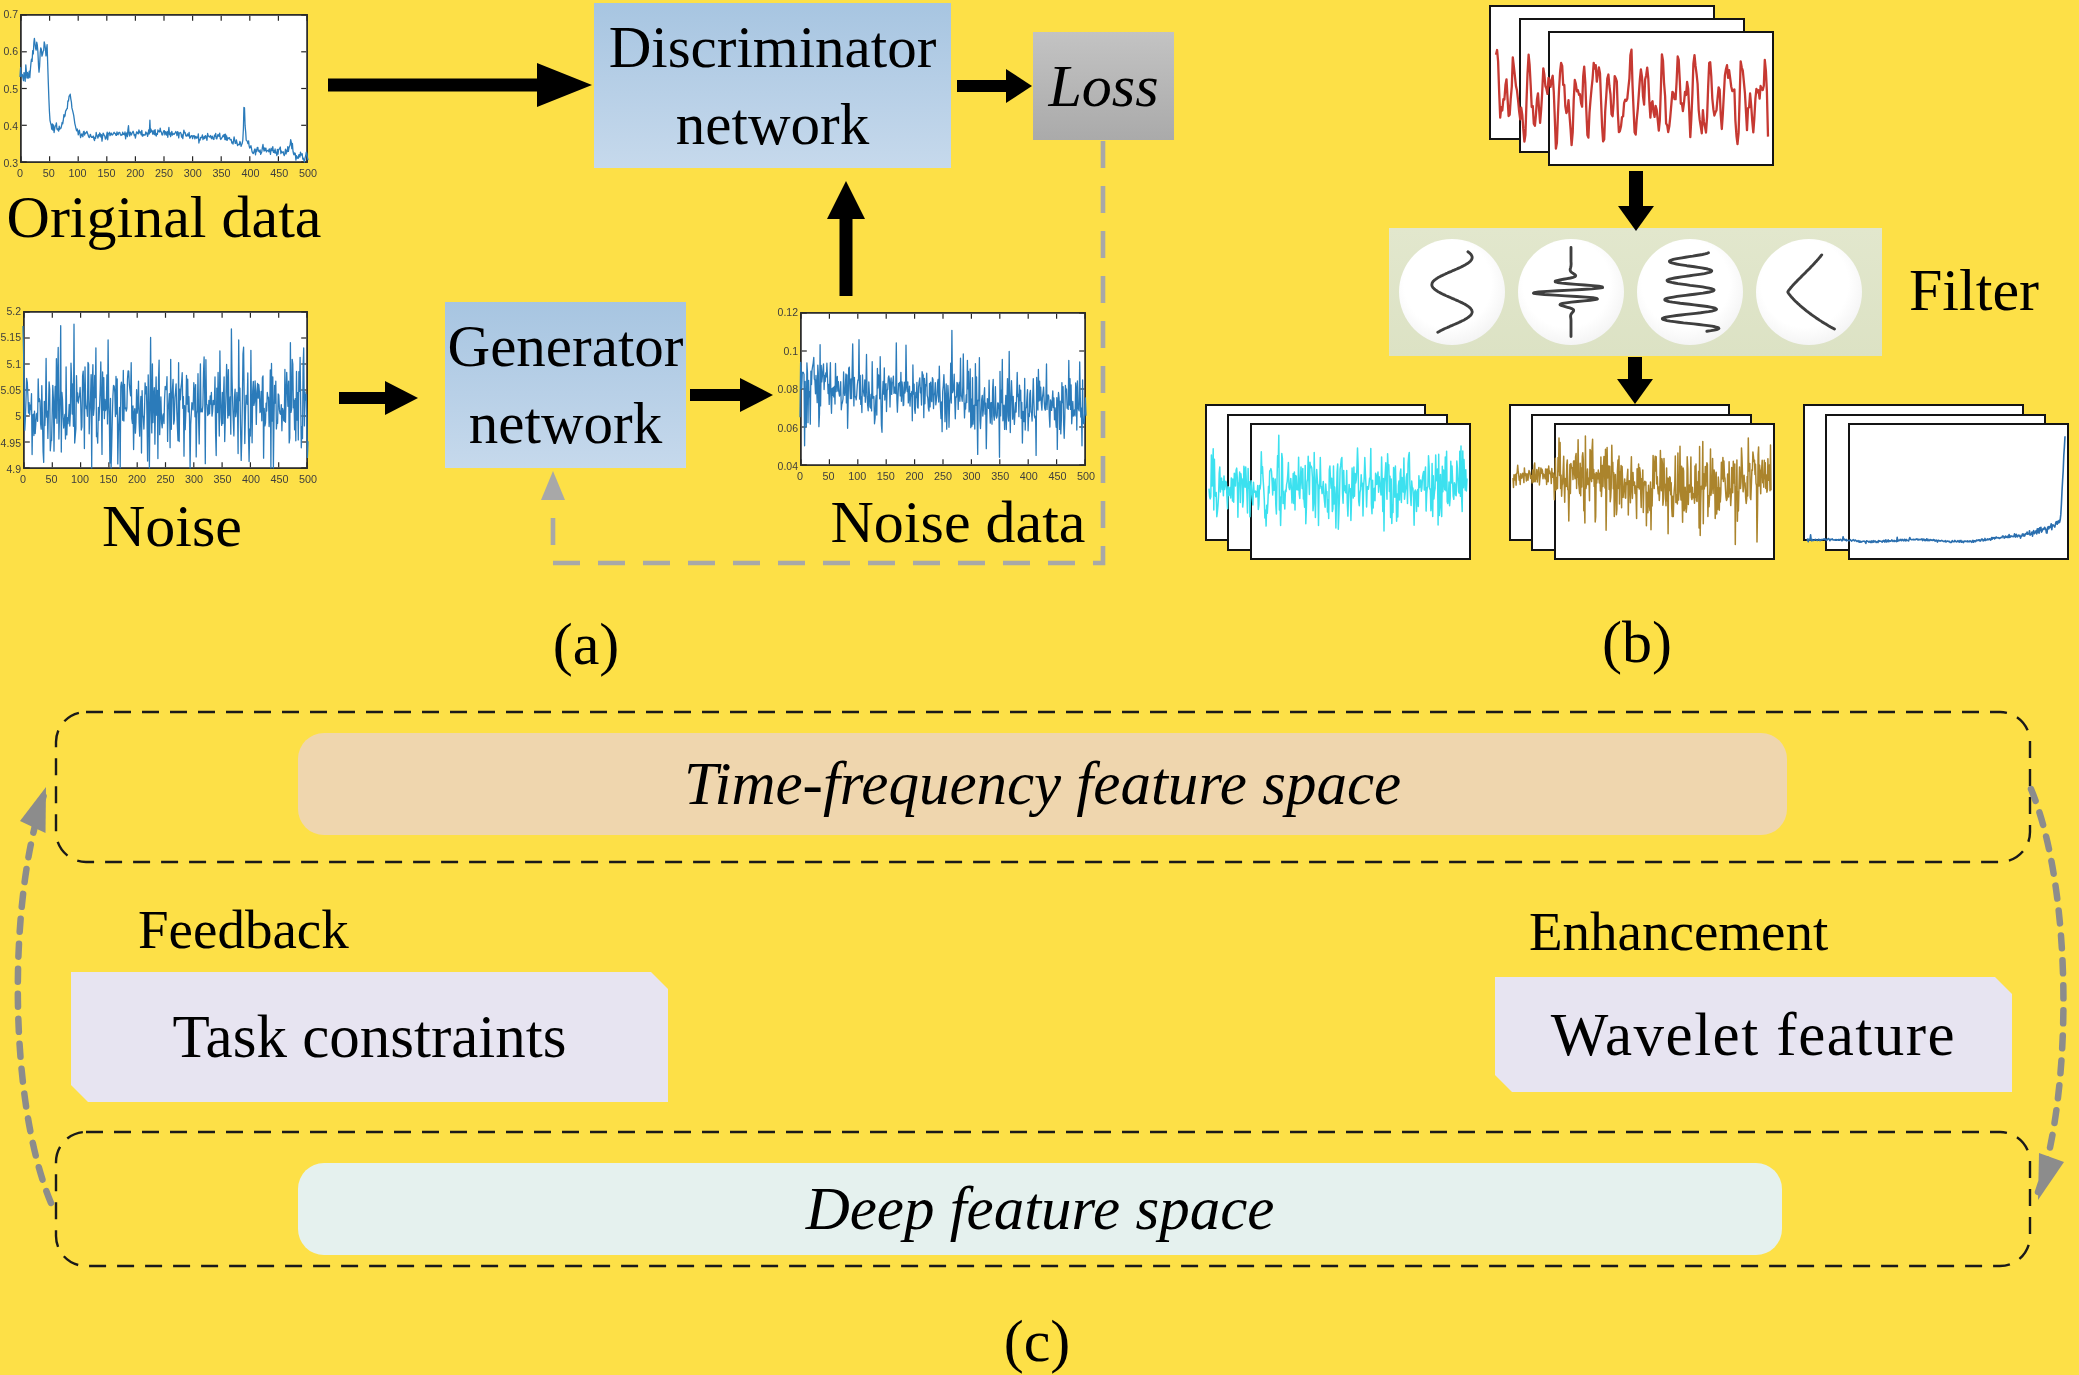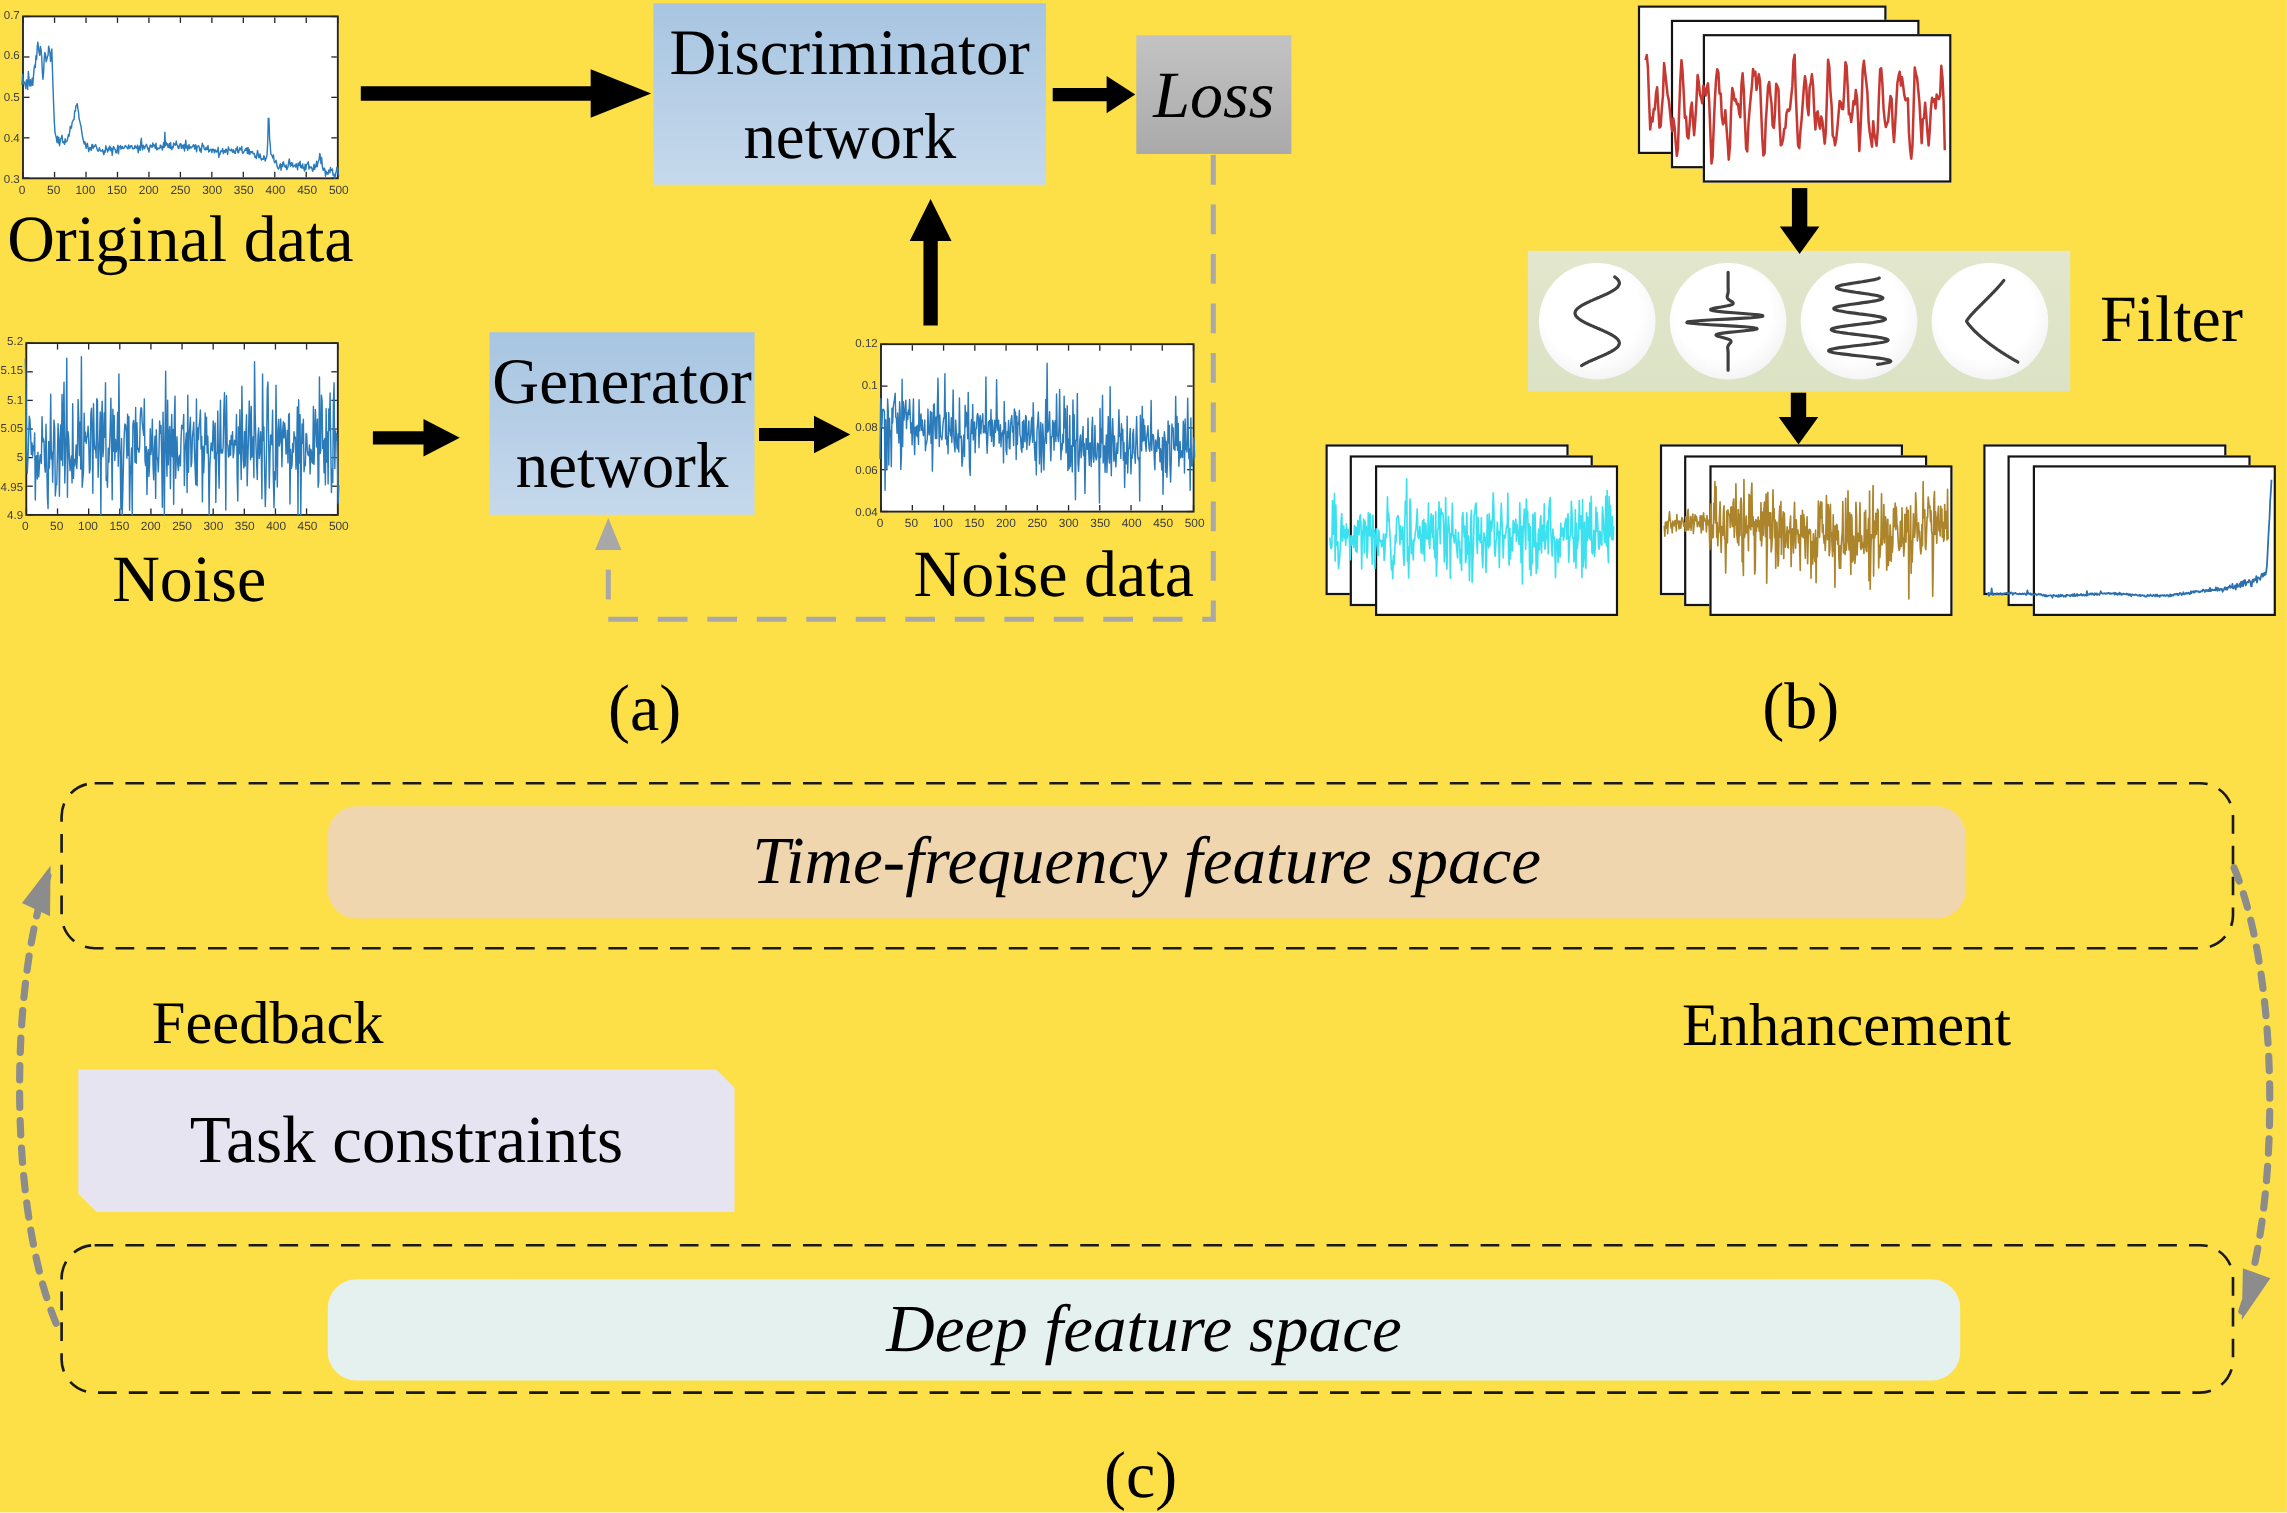--- a/index.html
+++ b/index.html
@@ -324,20 +324,23 @@
 
   <div class="cbar rounded" style="left:298px;top:733px;width:1489px;height:102px;background:#efd6ae;">
     <span>Time-frequency feature space</span>
   </div>
   <div class="cbar rounded" style="left:298px;top:1163px;width:1484px;height:92px;background:#e5f1ee;justify-content:center;">
     <span>Deep feature space</span>
   </div>
   <div class="snipbox" style="left:71px;top:972px;width:597px;height:130px;background:#e7e4f1;">
     <span>Task constraints</span>
   </div>
+  <div class="snipbox" style="left:1495px;top:977px;width:517px;height:115px;background:#e7e4f1;letter-spacing:1.5px;">
+    <span>Wavelet feature</span>
+  </div>
   <div class="sidelabel" style="left:138px;top:898px;">Feedback</div>
   <div class="sidelabel" style="left:1529px;top:900px;">Enhancement</div>
   <div class="panel-letter" style="left:1037px;top:1307px;">(c)</div>
 
   <svg class="abs" width="2079" height="1375" style="left:0;top:0;pointer-events:none;" viewBox="0 0 2079 1375">
 
     <g>
       <line x1="328" y1="85" x2="540" y2="85" stroke="#000" stroke-width="13"></line>
       <polygon points="537,63 592,85 537,107" fill="#000"></polygon>
     </g>

